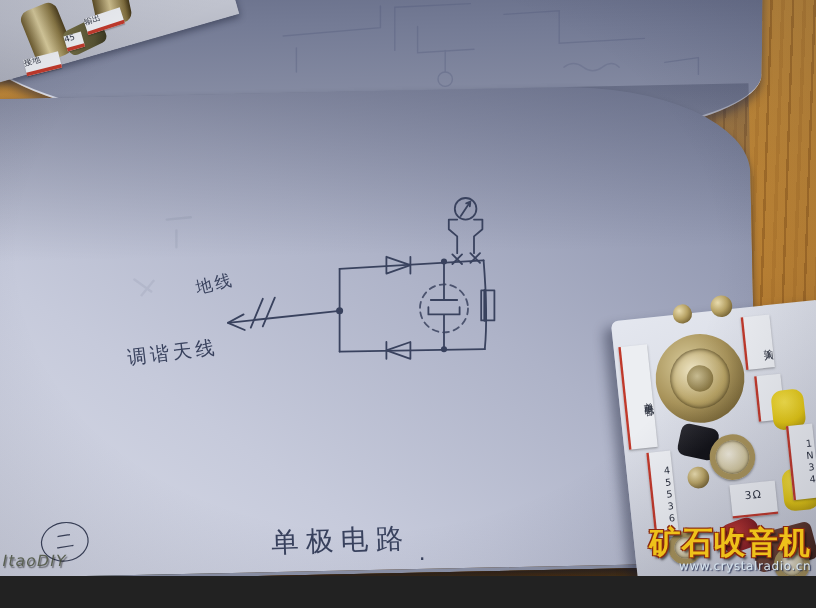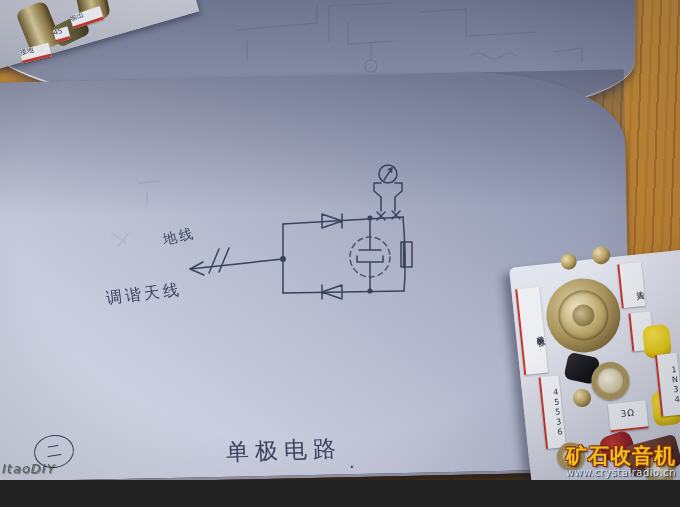--- a/index.html
+++ b/index.html
@@ -107,21 +107,21 @@
     background:radial-gradient(circle at 40% 35%,#c23a34,#8a1f22 65%,#5a1012);}
   .r-brown{left:98px;top:186px;width:52px;height:32px;border-radius:6px;transform:rotate(-9deg);
     background:linear-gradient(120deg,#7e5040,#5c3428 70%,#3c2018);}
   .r-screw-bl{left:28px;top:180px;width:28px;height:28px;}
   .r-screw-br{left:114px;top:202px;width:30px;height:30px;}
 
   
   .vignette{left:0;top:0;width:680px;height:507px;pointer-events:none;
     background:radial-gradient(ellipse at 45% 42%,rgba(0,0,0,0) 55%,rgba(18,22,48,.22) 100%);}
   .wm-right{right:4px;bottom:2px;text-align:right;line-height:1.05;}
-  .wm-site{position:static;display:block;font-size:21px;font-weight:bold;color:#eec11a;letter-spacing:1px;
+  .wm-site{position:static;display:block;font-size:26px;font-weight:bold;color:#eec11a;letter-spacing:1px;
     text-shadow:1px 1px 0 #8a2a10,-1px -1px 0 #8a2a10,1px -1px 0 #8a2a10,-1px 1px 0 #8a2a10,2px 2px 2px rgba(0,0,0,.6);}
   .wm-url{position:static;display:block;font-size:10px;color:#d4e2ee;letter-spacing:.5px;
     text-shadow:1px 1px 1px rgba(10,20,60,.8);}
   .wm-left{left:2px;bottom:4px;font-size:13px;font-style:italic;color:#39402a;opacity:.75;
     text-shadow:1px 1px 1px rgba(0,0,0,.6);letter-spacing:1px;}
 </style>
 </head>
 <body>
 
 <div class="scene">

